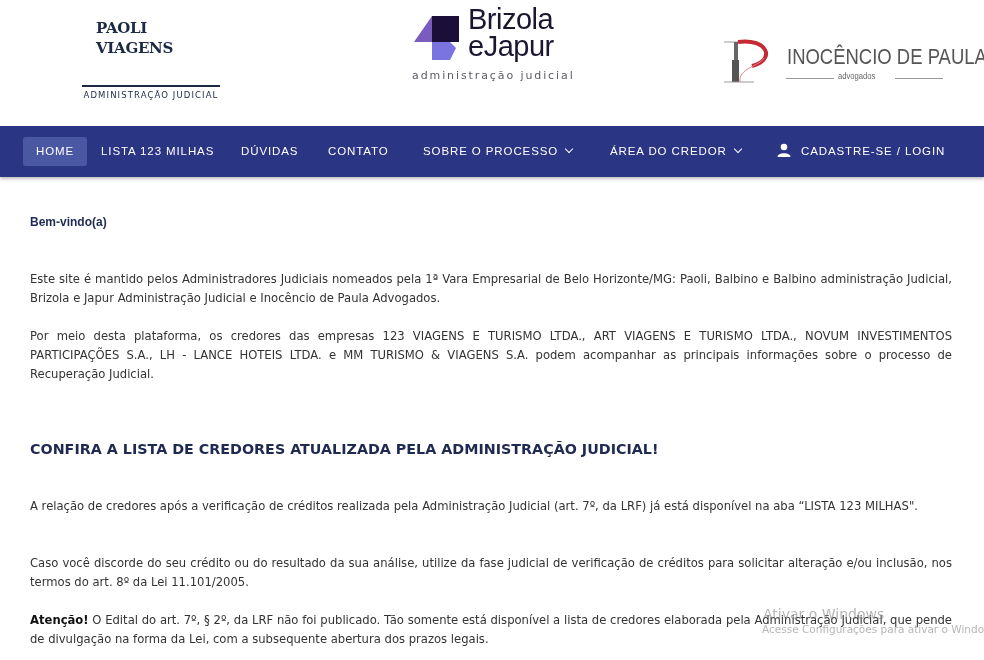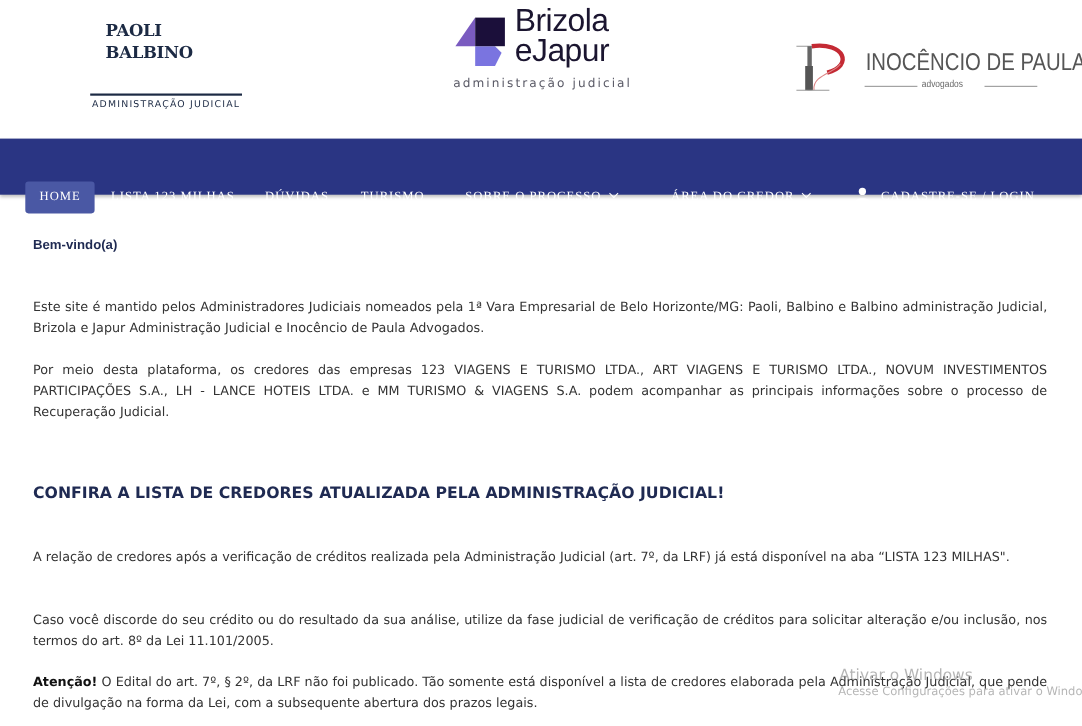--- a/index.html
+++ b/index.html
@@ -20,21 +20,21 @@
 
   .logo-idp { position: absolute; left: 720px; top: 38px; width: 225px; height: 50px; }
   .idp-mark { position: absolute; left: 0; top: 0; width: 54px; height: 48px; }
   .idp-title { position: absolute; left: 67px; top: 6px; font-family: "Liberation Sans", sans-serif; font-size: 22px; color: #555; letter-spacing: 0px; transform: scaleX(0.84); transform-origin: left; white-space: nowrap; }
   .idp-rule-l { position: absolute; left: 66px; top: 40px; width: 48px; height: 1px; background: #999; }
   .idp-rule-r { position: absolute; left: 175px; top: 40px; width: 48px; height: 1px; background: #999; }
   .idp-sub { position: absolute; left: 118px; top: 33px; font-size: 9px; color: #666; font-family: "Liberation Sans", sans-serif; transform: scaleX(0.85); transform-origin: left; }
 
   
   .navbar { position: absolute; left: 0; top: 126px; width: 984px; height: 51px; background: #2a3583; box-shadow: 0 2px 3px rgba(0,0,0,0.25); }
-  .nav-item { position: absolute; top: 11px; height: 29px; line-height: 29px; color: #ffffff; font-family: Liberation Serif, serif; font-size: 11.5px; letter-spacing: 0.9px; white-space: nowrap; cursor: pointer; margin-top: 28px; }
+  .nav-item { position: absolute; top: 11px; height: 29px; line-height: 29px; color: #ffffff; font-family: Liberation Sans, sans-serif; font-size: 11.5px; letter-spacing: 0.9px; white-space: nowrap; cursor: pointer; }
   .nav-item.active { background: #4a58a4; border-radius: 3px; padding: 0 13px; }
   .chev { display: inline-block; width: 6px; height: 6px; border-right: 1.5px solid #fff; border-bottom: 1.5px solid #fff; transform: rotate(45deg); margin-left: 8px; position: relative; top: -3px; }
   .user-icon { display: inline-block; width: 14px; height: 14px; position: relative; top: 2px; margin-right: 10px; }
 
   
   .main { position: absolute; left: 30px; top: 178px; width: 922px; }
   .welcome { position: absolute; left: 0; top: 37px; font-family: Liberation Sans, sans-serif; font-size: 12px; color: #1f2a52; }
   .para { position: absolute; left: 0; width: 922px; font-family: "DejaVu Sans", sans-serif; font-size: 11.6px; line-height: 19px; color: #333; text-align: justify; }
   .p1 { top: 92px; }
   .p2 { top: 149px; }
@@ -49,21 +49,21 @@
   .wm-title { font-size: 14px; margin-left: 1px; }
   .wm-sub { font-size: 10.5px; margin-top: 1px; white-space: nowrap; }
 </style>
 </head>
 <body>
 
 <div class="header">
 
   <div class="logo-pbb">
     <div class="pbb-line">PAOLI</div>
-    <div class="pbb-line">BALBINO</div>
+    <div class="pbb-line">VIAGENS</div>
     <div class="pbb-rule"></div>
     <div class="pbb-sub">ADMINISTRAÇÃO JUDICIAL</div>
   </div>
 
   <div class="logo-bej">
     <svg class="bej-mark" viewBox="0 0 52 48">
       <polygon points="4,30 22,4 22,30" fill="#7a5bc0"></polygon>
       <polygon points="22,30 40,30 46,36 40,48 22,48" fill="#7a74e0"></polygon>
       <rect x="22" y="4" width="27" height="26" fill="#1b0f3a"></rect>
     </svg>
@@ -94,21 +94,21 @@
   <a class="nav-item active" style="left:23px;">
     <span>HOME</span>
   </a>
   <a class="nav-item" style="left:101px;">
     <span>LISTA 123 MILHAS</span>
   </a>
   <a class="nav-item" style="left:241px;">
     <span>DÚVIDAS</span>
   </a>
   <a class="nav-item" style="left:328px;">
-    <span>TURISMO</span>
+    <span>CONTATO</span>
   </a>
   <a class="nav-item" style="left:423px;">
     <span>SOBRE O PROCESSO</span><span class="chev"></span>
   </a>
   <a class="nav-item" style="left:610px;">
     <span>ÁREA DO CREDOR</span><span class="chev"></span>
   </a>
   <a class="nav-item" style="left:777px;">
     <svg class="user-icon" viewBox="0 0 14 14">
       <circle cx="7" cy="4" r="3.3" fill="#fff"></circle>

